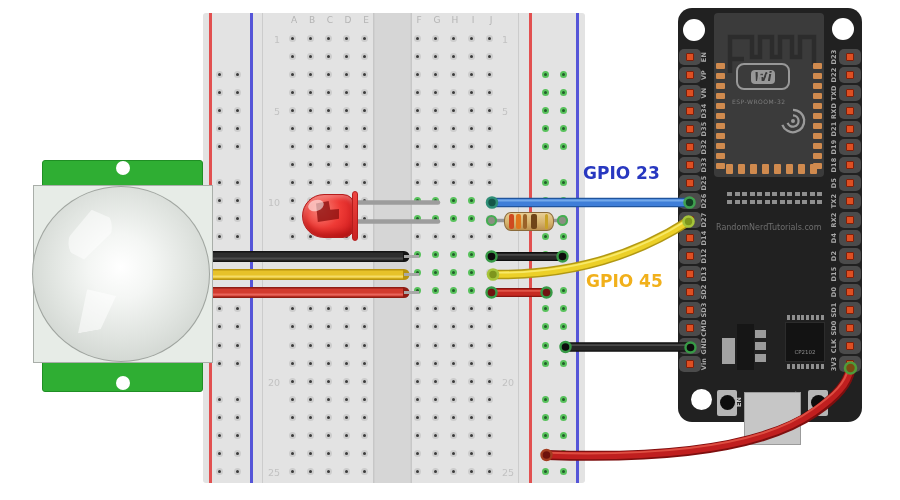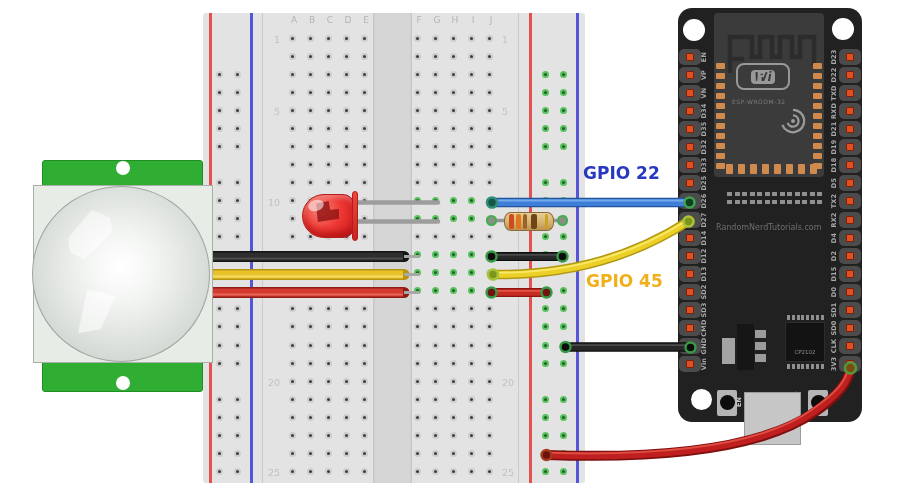--- a/index.html
+++ b/index.html
@@ -761,15 +761,15 @@
   </div>
 
   <div id="resistor">
       <div class="band" style="left: 4px; width: 5px; background: rgb(207, 74, 31);"></div>
       <div class="band" style="left: 11px; width: 5px; background: rgb(224, 118, 28);"></div>
       <div class="band" style="left: 18px; width: 4px; background: rgb(154, 98, 40);"></div>
       <div class="band" style="left: 26px; width: 6px; background: rgb(111, 69, 24);"></div>
       <div class="band" style="left: 40px; width: 3px; background: rgb(201, 162, 39);"></div>
     </div>
 
-  <div class="gpio-label" id="gpio26" style="color: rgb(40, 56, 192);">GPIO 22</div>
+  <div class="gpio-label" id="gpio26" style="color: rgb(40, 56, 192);">GPIO 23</div>
   <div class="gpio-label" id="gpio27" style="color: rgb(241, 176, 27);">GPIO 45</div>
 </div>
 
 </body></html>

